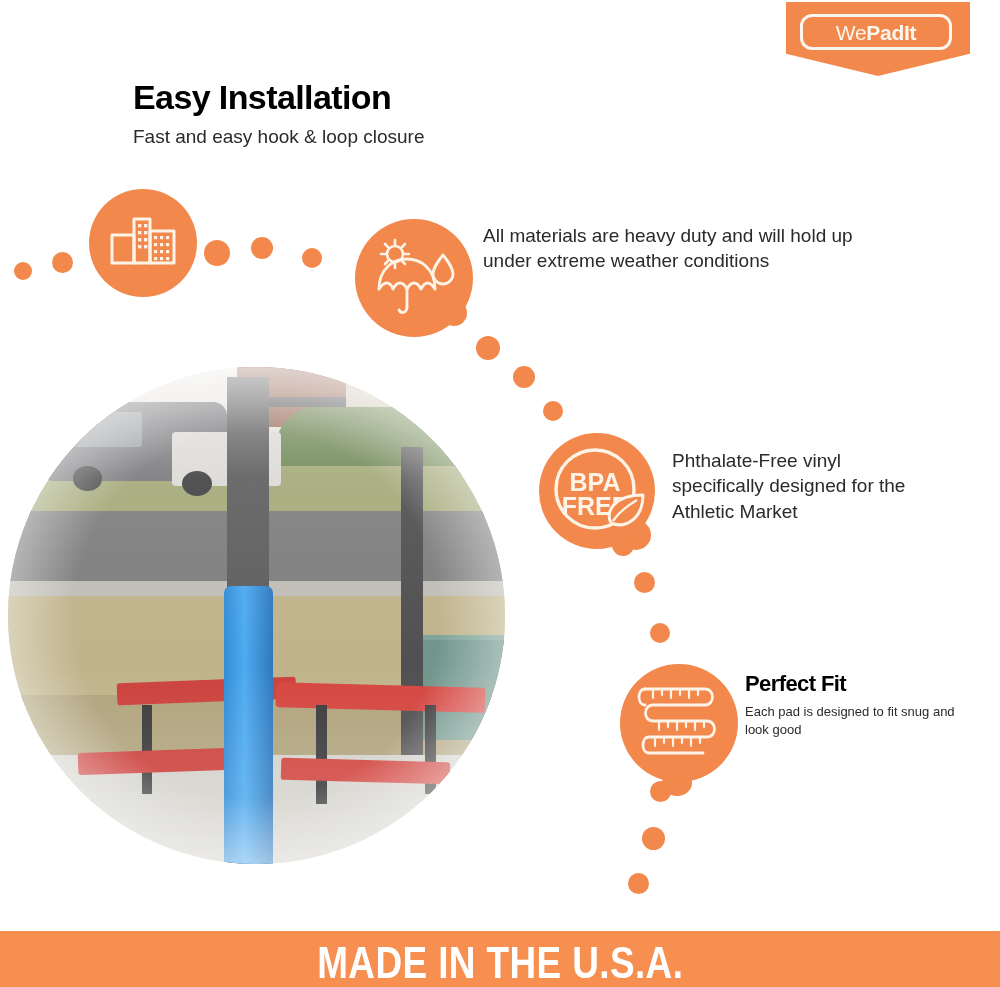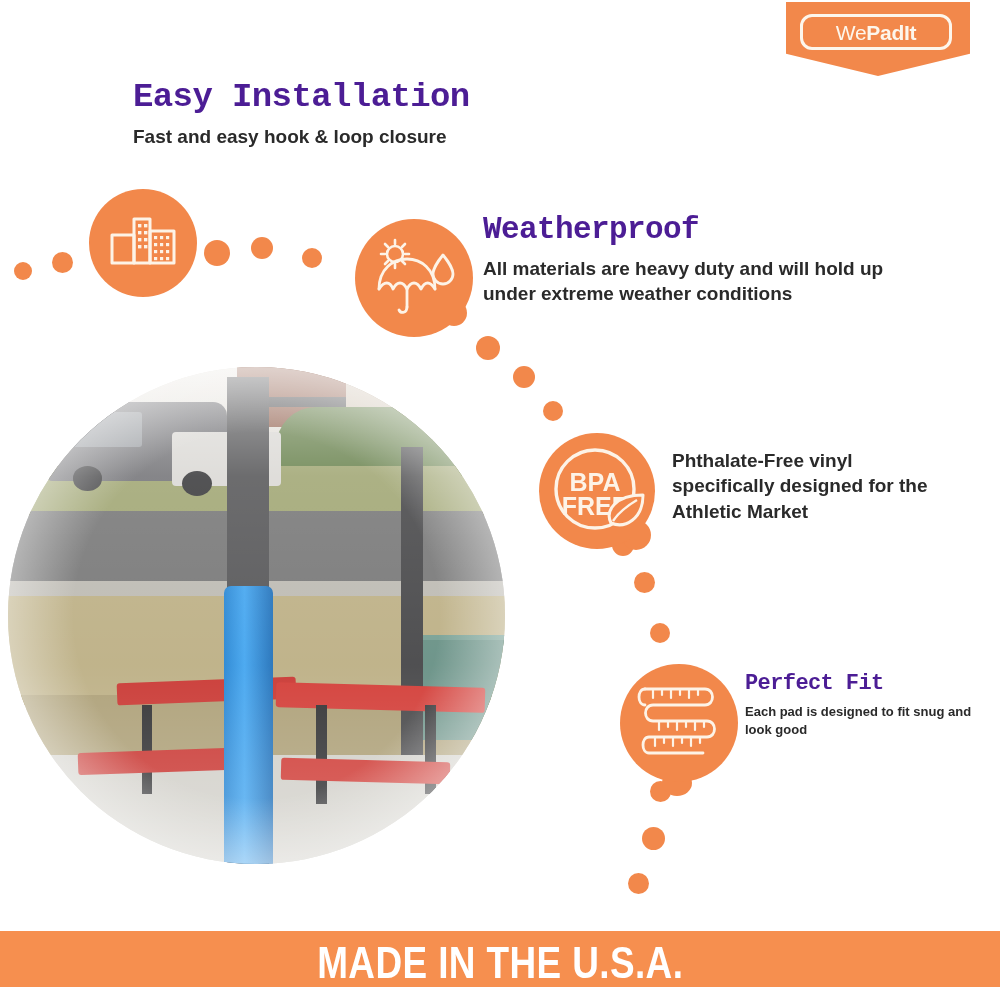--- a/index.html
+++ b/index.html
@@ -29,25 +29,25 @@
     font-size:21px; color:#FDF6EC; letter-spacing:-0.3px;
     white-space:nowrap; line-height:1;
   }
   .logo-text .lg-we{ font-weight:400; }
   .logo-text .lg-pad{ font-weight:800; }
   .logo-text .lg-it{ font-weight:800; }
 
   
   .feature{ position:absolute; }
   .f-title{
-    font-weight:800; color:#4c1d95; letter-spacing:-0.6px;
-    line-height:1.06; white-space:nowrap;font-family:Liberation Mono, monospace;
+    font-weight:800; color:#000000; letter-spacing:-0.6px;
+    line-height:1.06; white-space:nowrap;
   }
   .f-body{
-    font-weight:700; color:#2a2a2a; line-height:1.33;
+    font-weight:400; color:#2a2a2a; line-height:1.33;
   }
 
   #feat-easy{ left:133px; top:79px; }
   #feat-easy .f-title{ font-size:34px; }
   #feat-easy .f-body{ font-size:19px; margin-top:9px; }
 
   #feat-weather{ left:483px; top:214px; }
   #feat-weather .f-title{ font-size:31px; }
   #feat-weather .f-body{ font-size:19px; margin-top:9px; }
 
@@ -256,21 +256,20 @@
       </g>
     </svg>
   </div>
 
   <div class="feature" id="feat-easy">
     <div class="f-title">Easy Installation</div>
     <div class="f-body">Fast and easy hook &amp; loop closure</div>
   </div>
 
   <div class="feature" id="feat-weather">
-    <div class="f-title">Weatherproof</div>
     <div class="f-body" style="width:410px;">All materials are heavy duty and will hold up under extreme weather conditions</div>
   </div>
 
   <div class="feature" id="feat-bpa">
     <div class="f-body" style="width:258px;margin-top:11px;">Phthalate-Free vinyl specifically designed for the Athletic Market</div>
   </div>
 
   <div class="feature" id="feat-fit">
     <div class="f-title">Perfect Fit</div>
     <div class="f-body" style="width:228px;">Each pad is designed to fit snug and look good</div>

